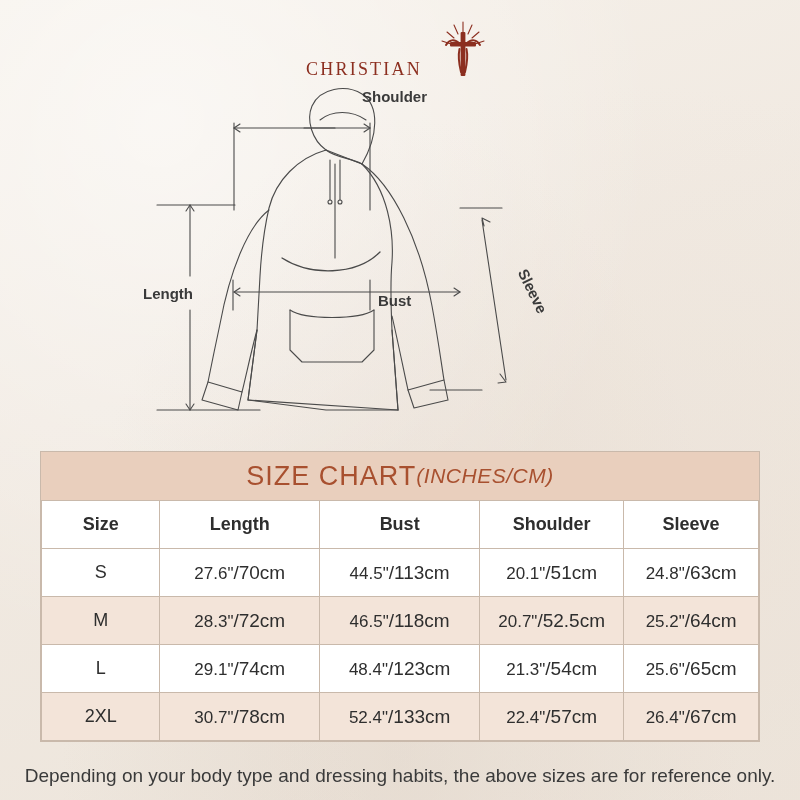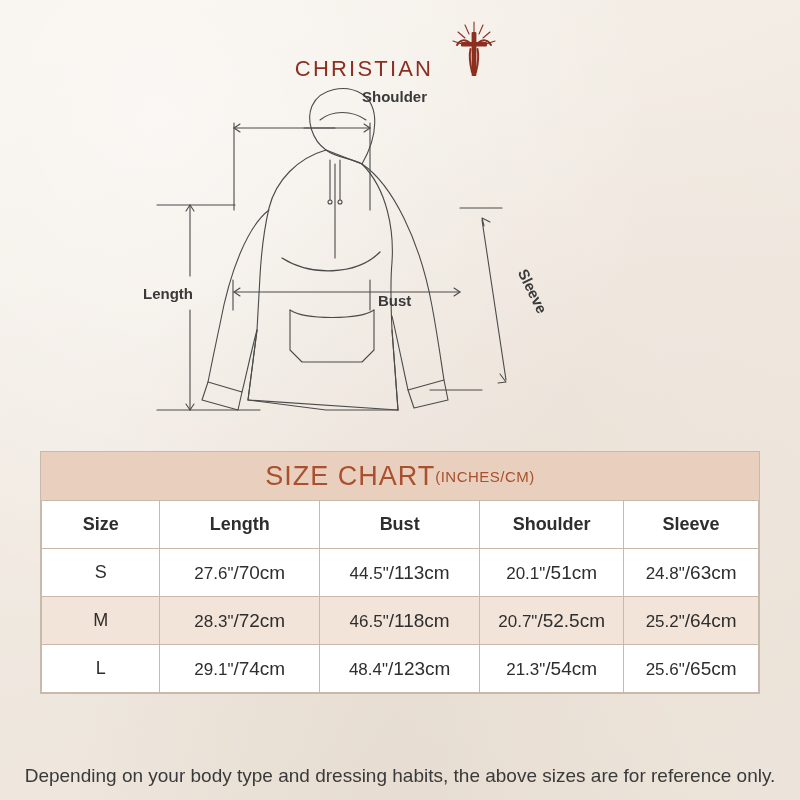--- a/index.html
+++ b/index.html
@@ -28,23 +28,23 @@
     position: absolute;
     top: 18px;
     left: 0;
     width: 800px;
     height: 62px;
     display: flex;
     align-items: center;
     justify-content: center;
   }
   .brand-word {
-    font-family: Liberation Sans, sans-serif;
+    font-family: Liberation Serif, serif;
     color: #8c2f20;
-    font-size: 22px;
+    font-size: 18px;
     letter-spacing: 2.2px;
     white-space: nowrap;
     margin-top: 40px;
   }
   .brand-word.left { margin-right: 10px; }
   .brand-word.right { margin-left: 10px; }
   .brand-mark {
     width: 62px;
     height: 58px;
     position: relative;
@@ -92,23 +92,24 @@
     justify-content: center;
     color: #a8502f;
     white-space: nowrap;
   }
   #chart-title .t-main {
     font-size: 27px;
     letter-spacing: 1px;
     font-family: "Liberation Sans", sans-serif;
   }
   #chart-title .t-sub {
-    font-size: 15px;
+    font-size: 21px;
     letter-spacing: 0.5px;
     font-family: "Liberation Sans", sans-serif;
+    font-style: italic;
   }
   table {
     width: 100%;
     border-collapse: collapse;
     table-layout: fixed;
     padding-left: 44px;
   }
   th, td {
     border: 1px solid #c9b9ab;
     text-align: center;
@@ -300,19 +301,26 @@
           <td class="val"><span class="inch">20.7"</span><span class="cm">/52.5cm</span></td>
           <td class="val"><span class="inch">25.2"</span><span class="cm">/64cm</span></td>
         </tr>
         <tr>
           <td class="size-cell">L</td>
           <td class="val"><span class="inch">29.1"</span><span class="cm">/74cm</span></td>
           <td class="val"><span class="inch">48.4"</span><span class="cm">/123cm</span></td>
           <td class="val"><span class="inch">21.3"</span><span class="cm">/54cm</span></td>
           <td class="val"><span class="inch">25.6"</span><span class="cm">/65cm</span></td>
         </tr>
+        <tr>
+          <td class="size-cell">2XL</td>
+          <td class="val"><span class="inch">30.7"</span><span class="cm">/78cm</span></td>
+          <td class="val"><span class="inch">52.4"</span><span class="cm">/133cm</span></td>
+          <td class="val"><span class="inch">22.4"</span><span class="cm">/57cm</span></td>
+          <td class="val"><span class="inch">26.4"</span><span class="cm">/67cm</span></td>
+        </tr>
       </tbody>
     </table>
   </div>
 
   <div id="footer-note">Depending on your body type and dressing habits, the above sizes are for reference only.</div>
 
 </div>
 
 </body></html>

